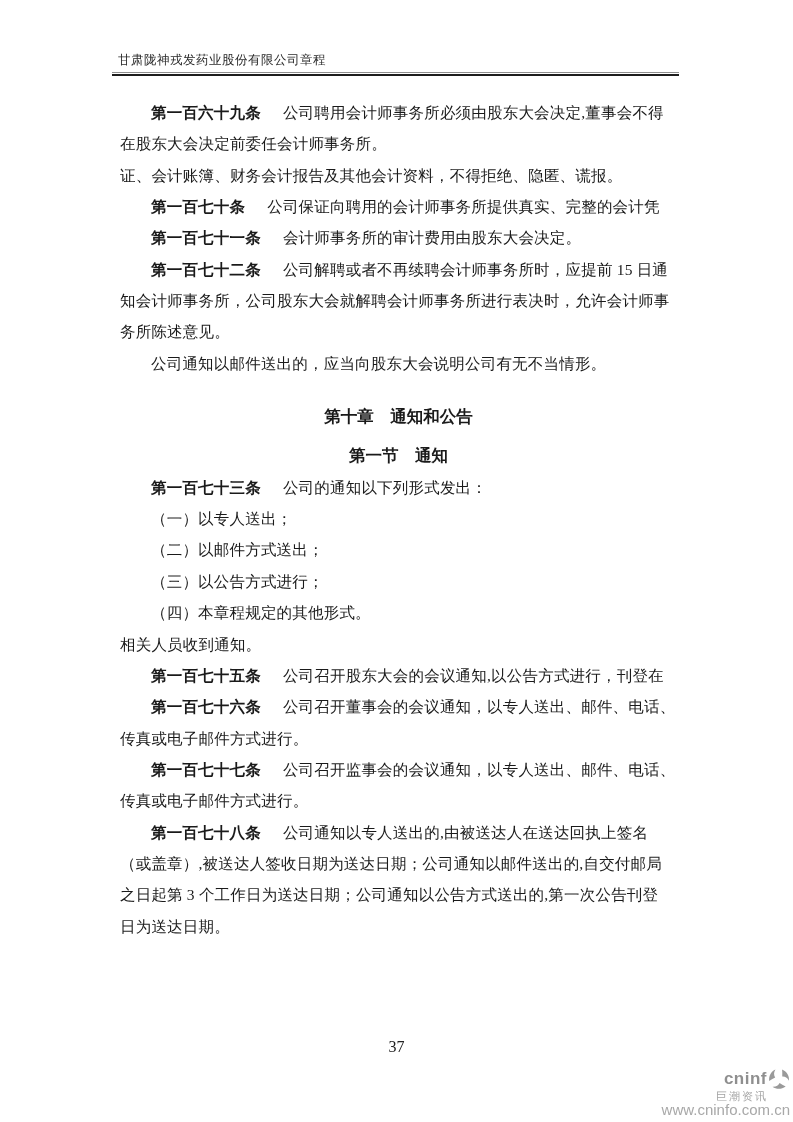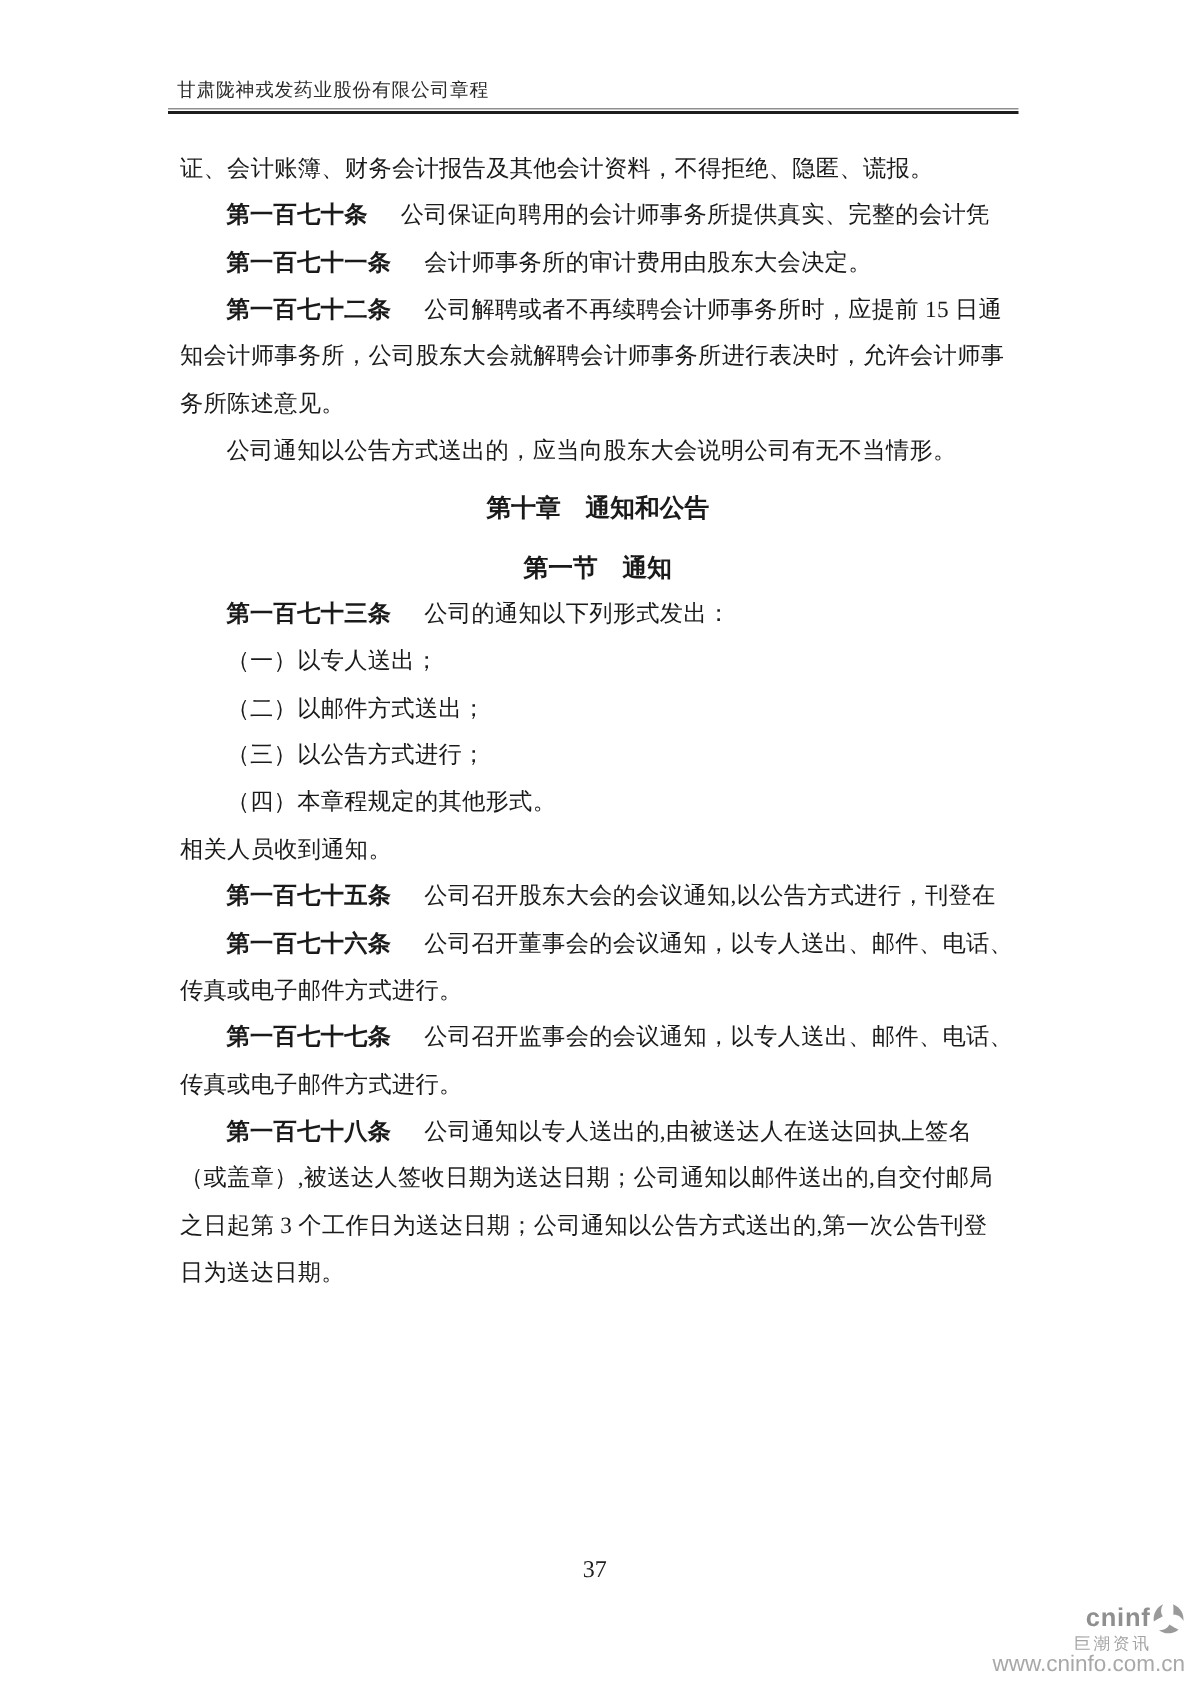--- a/index.html
+++ b/index.html
@@ -40,21 +40,21 @@
   .line.indent { text-indent: 2em; }
   .art { font-weight: bold; margin-right: 1.42em; }
   .heading {
     height: 31.35px;
     line-height: 31.35px;
     text-align: center;
     font-weight: bold;
     font-size: 16.5px;
     white-space: nowrap;
   }
-  .heading.chapter { margin-top: 7px; }
+  .heading.chapter { margin-top: 22px; }
   .heading.section { margin-top: 8px; }
 
   .page-number {
     position: absolute;
     top: 1038px; left: 0; right: 0;
     text-align: center;
     font-size: 16px;
     color: #222;
   }
   .watermark {
@@ -95,33 +95,37 @@
 <body>
 
 <div class="page-header">
   <div class="title">甘肃陇神戎发药业股份有限公司章程</div>
   <div class="header-rule-thin"></div>
   <div class="header-rule-thick"></div>
 </div>
 
 <div class="doc-body">
     <div class="para">
+      <div class="line indent"><span class="art">第一百六十九条</span><span>公司聘用会计师事务所必须由股东大会决定,董事会不得</span></div>
+      <div class="line"><span>在股东大会决定前委任会计师事务所。</span></div>
+    </div>
+    <div class="para">
       <div class="line"><span>证、会计账簿、财务会计报告及其他会计资料，不得拒绝、隐匿、谎报。</span></div>
       <div class="line indent"><span class="art">第一百七十条</span><span>公司保证向聘用的会计师事务所提供真实、完整的会计凭</span></div>
     </div>
     <div class="para">
       <div class="line indent"><span class="art">第一百七十一条</span><span>会计师事务所的审计费用由股东大会决定。</span></div>
     </div>
     <div class="para">
       <div class="line indent"><span class="art">第一百七十二条</span><span>公司解聘或者不再续聘会计师事务所时，应提前 15 日通</span></div>
       <div class="line"><span>知会计师事务所，公司股东大会就解聘会计师事务所进行表决时，允许会计师事</span></div>
       <div class="line"><span>务所陈述意见。</span></div>
     </div>
     <div class="para">
-      <div class="line indent"><span>公司通知以公告方式送出的，应当向股东大会说明公司有无不当情形。</span></div>
+      <div class="line indent"><span>公司通知以邮件送出的，应当向股东大会说明公司有无不当情形。</span></div>
     </div>
     <div class="heading chapter">第十章　通知和公告</div>
     <div class="heading section">第一节　通知</div>
     <div class="para">
       <div class="line indent"><span class="art">第一百七十三条</span><span>公司的通知以下列形式发出：</span></div>
     </div>
     <div class="para">
       <div class="line indent"><span>（一）以专人送出；</span></div>
     </div>
     <div class="para">

